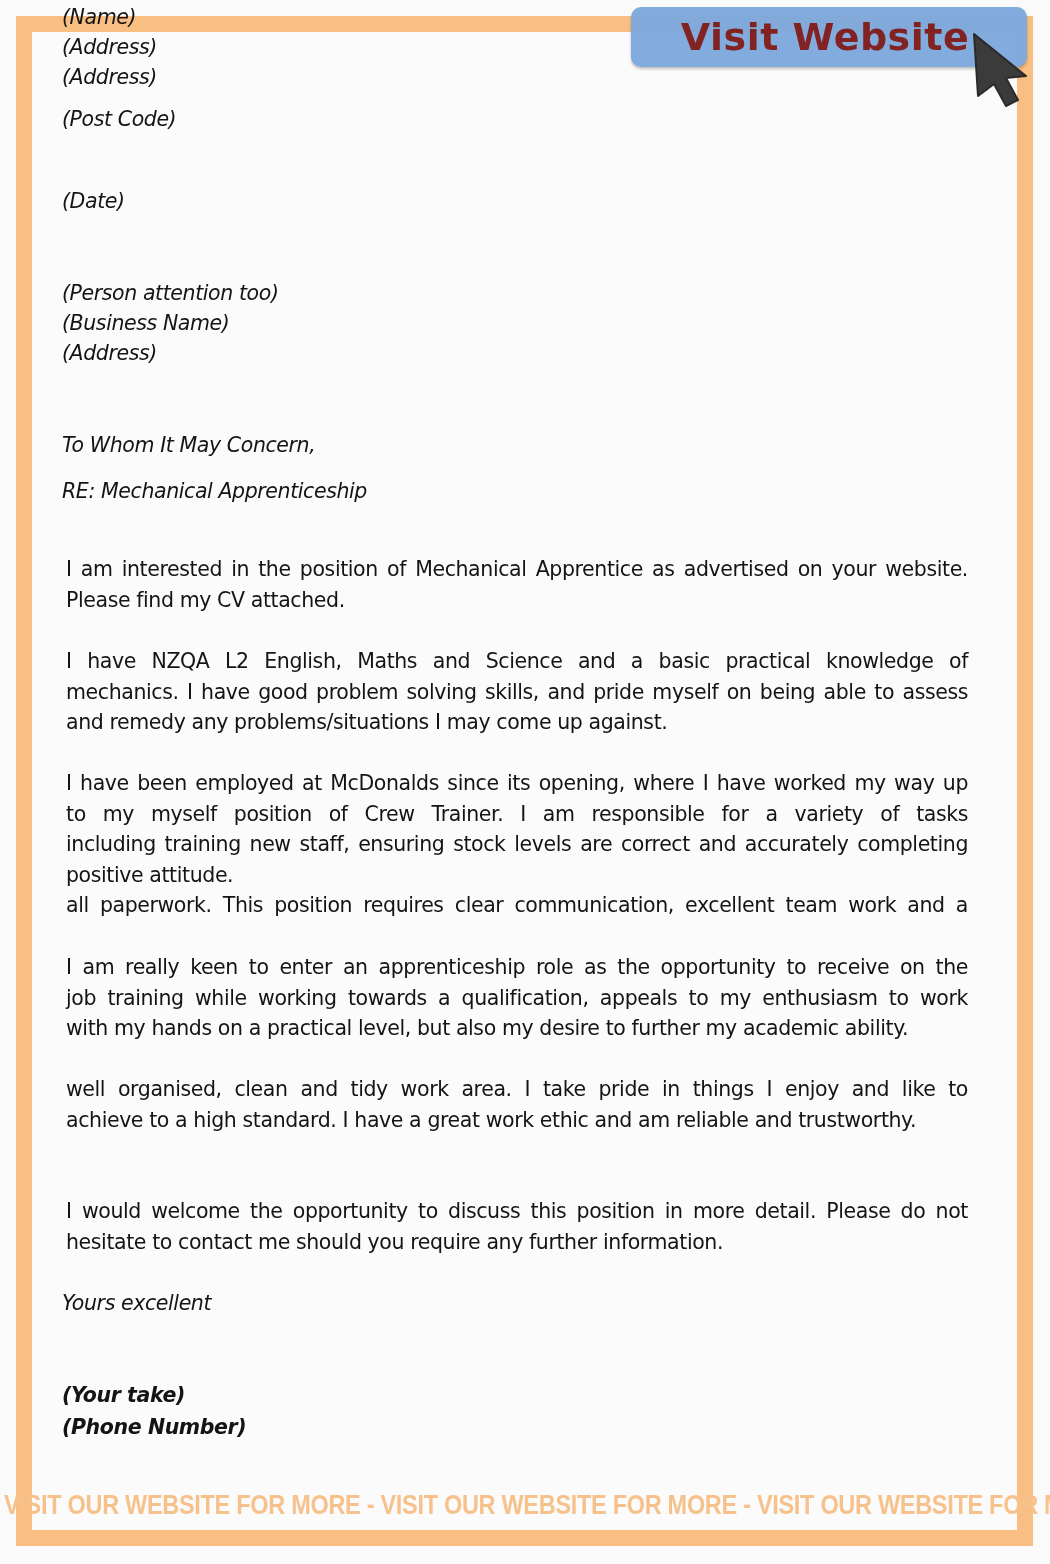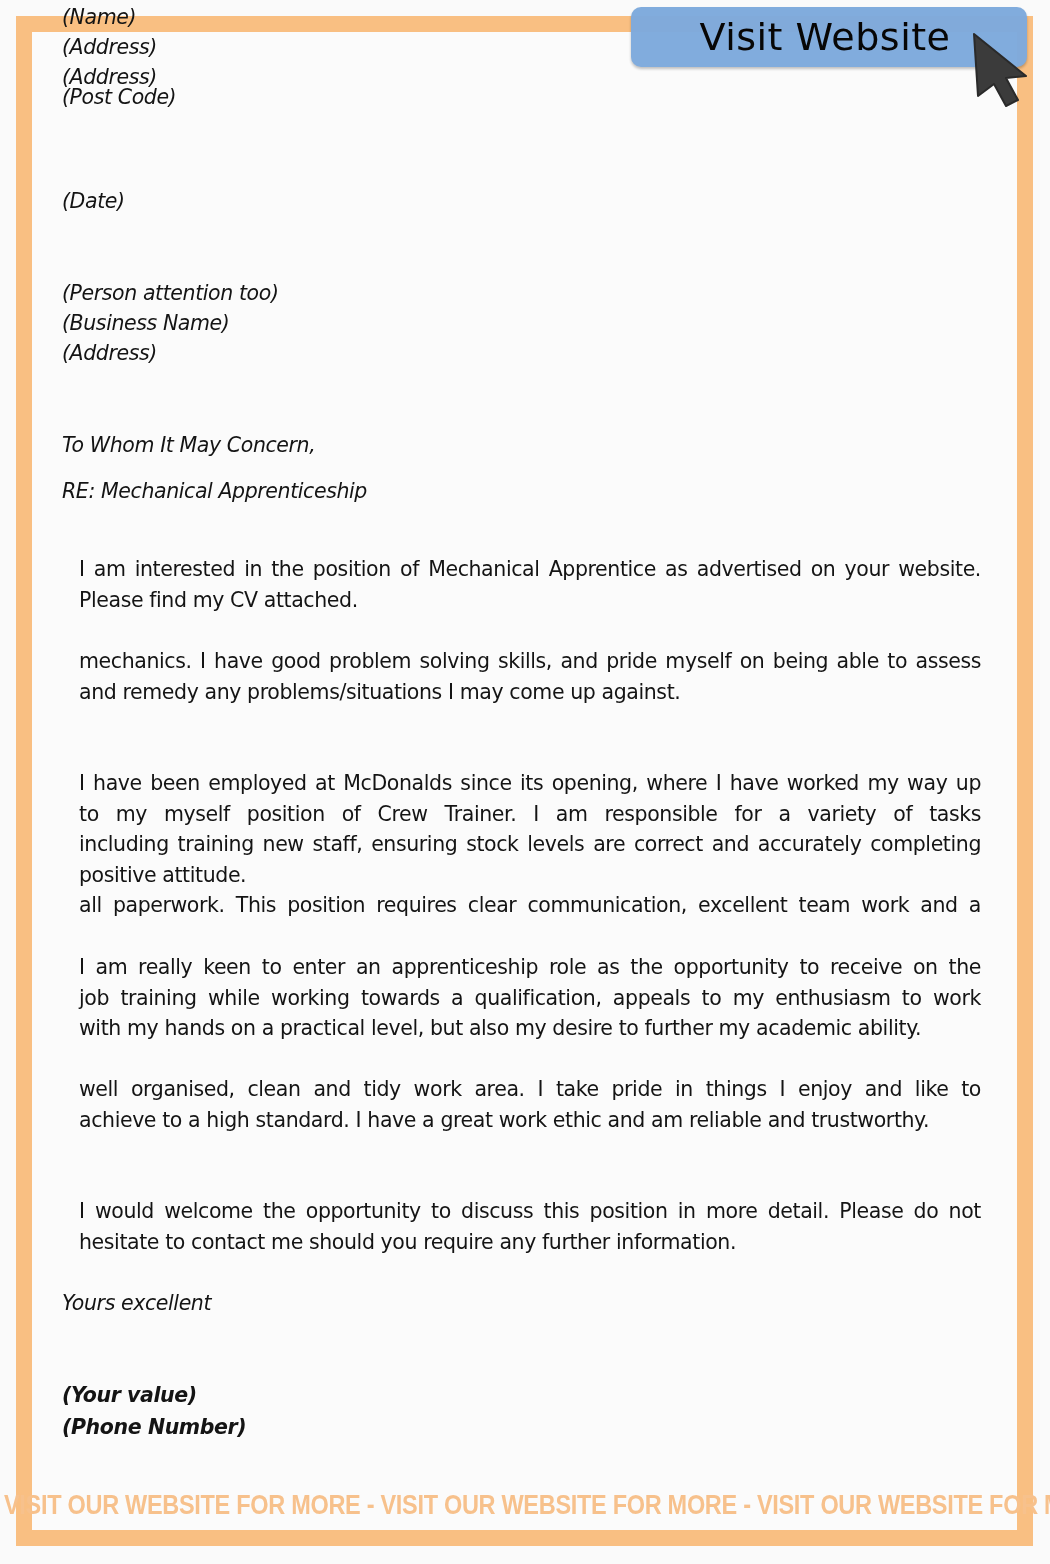--- a/index.html
+++ b/index.html
@@ -11,34 +11,34 @@
     }
     .frame {
       position: absolute; left: 16px; top: 16px; width: 1017px; height: 1530px;
       box-sizing: border-box; border: 16px solid #f9bf82; background: #fbfbfb;
     }
     .letter {
       position: absolute; left: 62px; top: 0; width: 902px;
       font-size: 20.5px; letter-spacing: -0.4px;
     }
     .line { position: absolute; left: 0; white-space: nowrap; line-height: 30px; font-style: italic; }
-    .para { position: absolute; left: 17px; width: 902px; line-height: 30.6px; text-align: justify; }
+    .para { position: absolute; left: 4px; width: 902px; line-height: 30.6px; text-align: justify; }
     .para .l { display: block; white-space: nowrap; text-align-last: justify; text-align: justify; }
     .para .l.last { text-align-last: left; }
     .bold { font-weight: bold; }
 
     .visit-btn {
       position: absolute; left: 631px; top: 7px; width: 396px; height: 60px;
       border-radius: 10px; background: #7eaadd; opacity: 0.97;
       box-shadow: 0 2px 3px rgba(0,0,0,0.25);
       display: flex; align-items: center; justify-content: center;
       cursor: pointer;
     }
     .visit-btn .label {
-      color: #000000; font-family: "DejaVu Sans", sans-serif; font-weight: normal;
+      color: #7f1d1d; font-family: "DejaVu Sans", sans-serif; font-weight: bold;
       font-size: 38px; letter-spacing: 0.5px; margin-left: -8px;
     }
     .cursor-icon { position: absolute; left: 970px; top: 30px; width: 62px; height: 80px; }
 
     .banner {
       position: absolute; left: 0; top: 1484px; width: 1050px; height: 36px;
       overflow: hidden; white-space: nowrap;
       color: #f7c18c; font-family: "Liberation Sans", sans-serif; font-weight: bold;
       font-size: 23.5px; letter-spacing: -0.3px; line-height: 36px;
       transform: scaleY(1.15); transform-origin: top left; padding-left: 4px;
@@ -46,37 +46,38 @@
   </style>
 </head>
 <body>
 
 <div class="frame"></div>
 
 <div class="letter">
   <div class="line" style="top:2px">(Name)</div>
   <div class="line" style="top:32px">(Address)</div>
   <div class="line" style="top:62px">(Address)</div>
-  <div class="line" style="top:82px">(Post Code)</div>
+  <div class="line" style="top:104px">(Post Code)</div>
 
   <div class="line" style="top:186px">(Date)</div>
 
   <div class="line" style="top:278px">(Person attention too)</div>
   <div class="line" style="top:308px">(Business Name)</div>
   <div class="line" style="top:338px">(Address)</div>
 
   <div class="line" style="top:430px">To Whom It May Concern,</div>
   <div class="line" style="top:476px">RE: Mechanical Apprenticeship</div>
 
   <div class="para" style="top:554px">
     <span class="l">I am interested in the position of Mechanical Apprentice as advertised on your website.</span>
     <span class="l last">Please find my CV attached.</span>
   </div>
 
   <div class="para" style="top:646px">
+    <span class="l">I have NZQA L2 English, Maths and Science and a basic practical knowledge of</span>
     <span class="l">mechanics.  I have good problem solving skills, and pride myself on being able to assess</span>
     <span class="l last">and remedy any problems/situations I may come up against.</span>
   </div>
 
   <div class="para" style="top:768px">
     <span class="l">I have been employed at McDonalds since its opening, where I have worked my way up</span>
     <span class="l">to my myself position of Crew Trainer.  I am responsible for a variety of tasks</span>
     <span class="l">including training new staff, ensuring stock levels are correct and accurately completing</span>
     <span class="l last">positive attitude.</span>
     <span class="l">all paperwork.  This position requires clear communication, excellent team work and a</span>
@@ -92,21 +93,21 @@
     <span class="l">well organised, clean and tidy work area.  I take pride in things I enjoy and like to</span>
     <span class="l last">achieve to a high standard.  I have a great work ethic and am reliable and trustworthy.</span>
   </div>
 
   <div class="para" style="top:1196px">
     <span class="l">I would welcome the opportunity to discuss this position in more detail. Please do not</span>
     <span class="l last">hesitate to contact me should you require any further information.</span>
   </div>
 
   <div class="line" style="top:1288px">Yours excellent</div>
-  <div class="line bold" style="top:1380px">(Your value)</div>
+  <div class="line bold" style="top:1380px">(Your take)</div>
   <div class="line bold" style="top:1412px">(Phone Number)</div>
 </div>
 
 <div class="visit-btn">
   <span class="label">Visit Website</span>
 </div>
 
 <svg class="cursor-icon" viewBox="0 0 62 80">
   <path d="M4 4 L56 46 L36 48 L48 70 L36 76 L24 54 L8 66 Z" fill="#3b3b3b" stroke="#2a2a2a" stroke-width="2" stroke-linejoin="round"></path>
 </svg>

